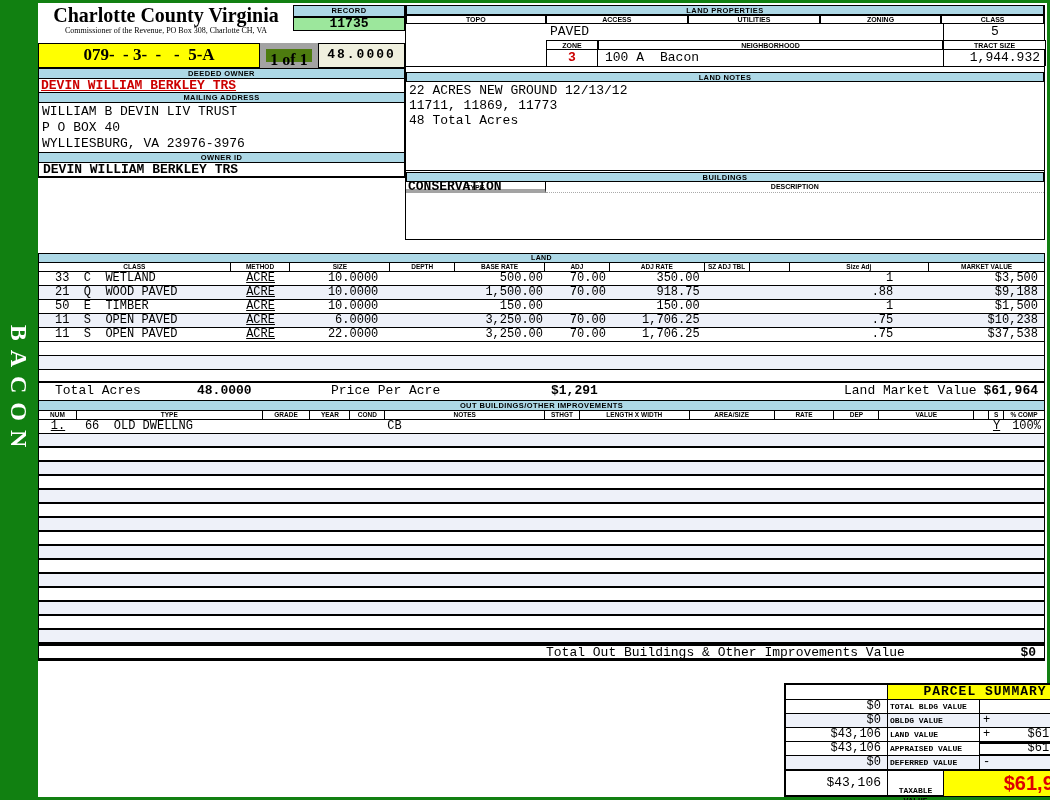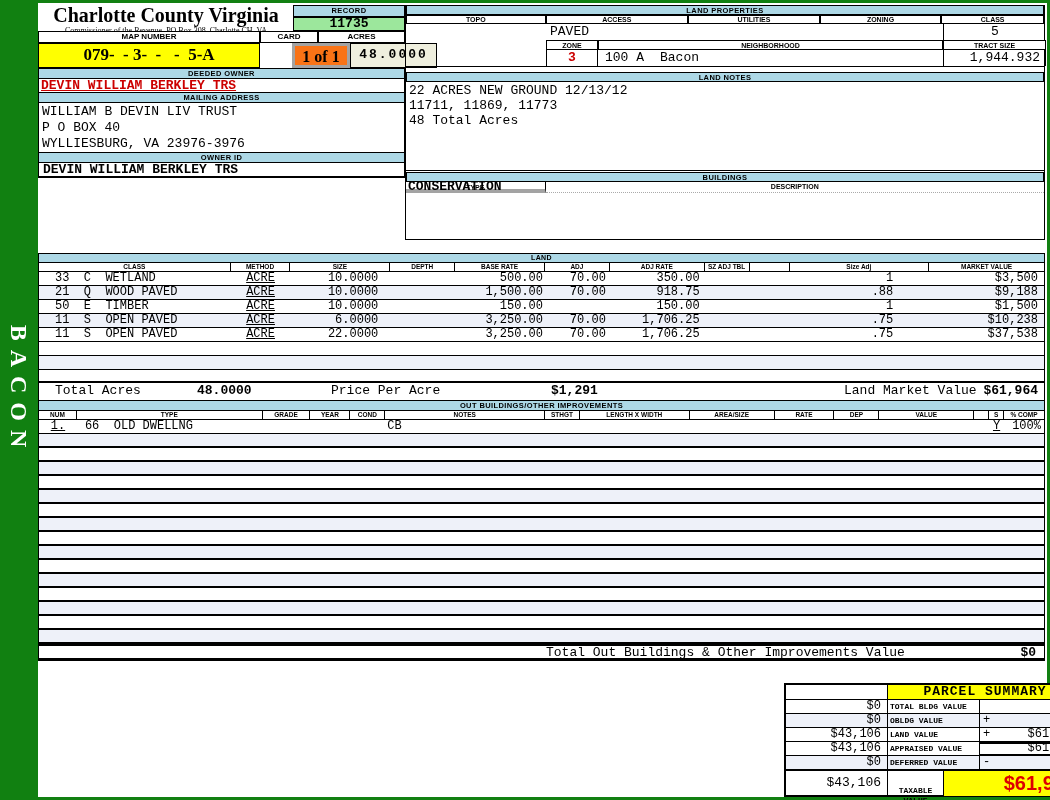--- a/index.html
+++ b/index.html
@@ -18,21 +18,21 @@
   .side-wrap { position: absolute; left: 0; top: 0; width: 38px; height: 780px;
                display: flex; align-items: center; justify-content: center; }
   .side-text { transform: rotate(90deg); white-space: nowrap; color: #fff;
                font: bold 24px "Liberation Serif", serif; letter-spacing: 9px; }
 
   
   .title { font: bold 20px/22px "Liberation Serif", serif; text-align: center; color: #000; }
   .subtitle { font: 8px/9px "Liberation Serif", serif; text-align: center; color: #000; }
   .record-val { background: #9CE79C; border: 1px solid #000; font: bold 13px/12px "Liberation Mono", monospace; text-align: center; }
   .map-val { background: #FFFF00; border: 1px solid #000; font: bold 17px/22px "Liberation Serif", serif; text-align: center; white-space: pre; }
-  .card-val { background: #f97316; border: 3px solid #a3a3a3; font: bold 16px/22px "Liberation Serif", serif; text-align: center; margin-left: 32px; }
+  .card-val { background: #4d7c0f; border: 6px solid #a3a3a3; font: bold 16px/22px "Liberation Serif", serif; text-align: center; }
   .acres-val { background: #EFEFDE; border: 1px solid #000; font: bold 13px/22px "Liberation Mono", monospace; text-align: center; letter-spacing: 2px; }
 
   
   .owner-col { position: absolute; left: 38px; top: 68px; width: 367px; border-left: 1px solid #000; border-right: 1px solid #000; }
   .owner-col .bar { height: 11px; line-height: 10px; border-left: none; border-right: none; }
   .val-red { color: #CC0000; font: bold 13px/13px "Liberation Mono", monospace; text-decoration: underline; padding-left: 2px; height: 13px; white-space: pre; }
   .val-bold { font: bold 13px/14px "Liberation Mono", monospace; padding-left: 4px; height: 15px; border-bottom: 2px solid #000; white-space: pre; }
   .addr { font: 13px/16px "Liberation Mono", monospace; padding: 1px 0 0 3px; height: 49px; white-space: pre; }
 
   
@@ -105,25 +105,20 @@
   </div>
 
   <div class="abs" style="left:40px;top:4px;width:252px;">
     <div class="title">Charlotte County Virginia</div>
     <div class="subtitle">Commissioner of the Revenue, PO Box 308, Charlotte CH, VA</div>
   </div>
 
   <div class="abs bar" style="left:293px;top:5px;width:112px;height:12px;line-height:10px;">RECORD</div>
   <div class="abs record-val" style="left:293px;top:17px;width:112px;height:14px;">11735</div>
 
-  <div class="abs row" style="left:38px;top:31px;">
-    <div class="hc" style="width:222px;height:12px;">MAP NUMBER</div>
-    <div class="hc" style="width:58px;height:12px;">CARD</div>
-    <div class="hc" style="width:87px;height:12px;">ACRES</div>
-  </div>
   <div class="abs row" style="left:38px;top:43px;">
     <div class="map-val" style="width:222px;height:25px;">079-  - 3-  -   -  5-A</div>
     <div class="card-val" style="width:58px;height:25px;">1 of 1</div>
     <div class="acres-val" style="width:87px;height:25px;">48.0000</div>
   </div>
 
   <div class="owner-col">
     <div class="bar">DEEDED OWNER</div>
     <div class="val-red">DEVIN WILLIAM BERKLEY TRS</div>
     <div class="bar">MAILING ADDRESS</div>

